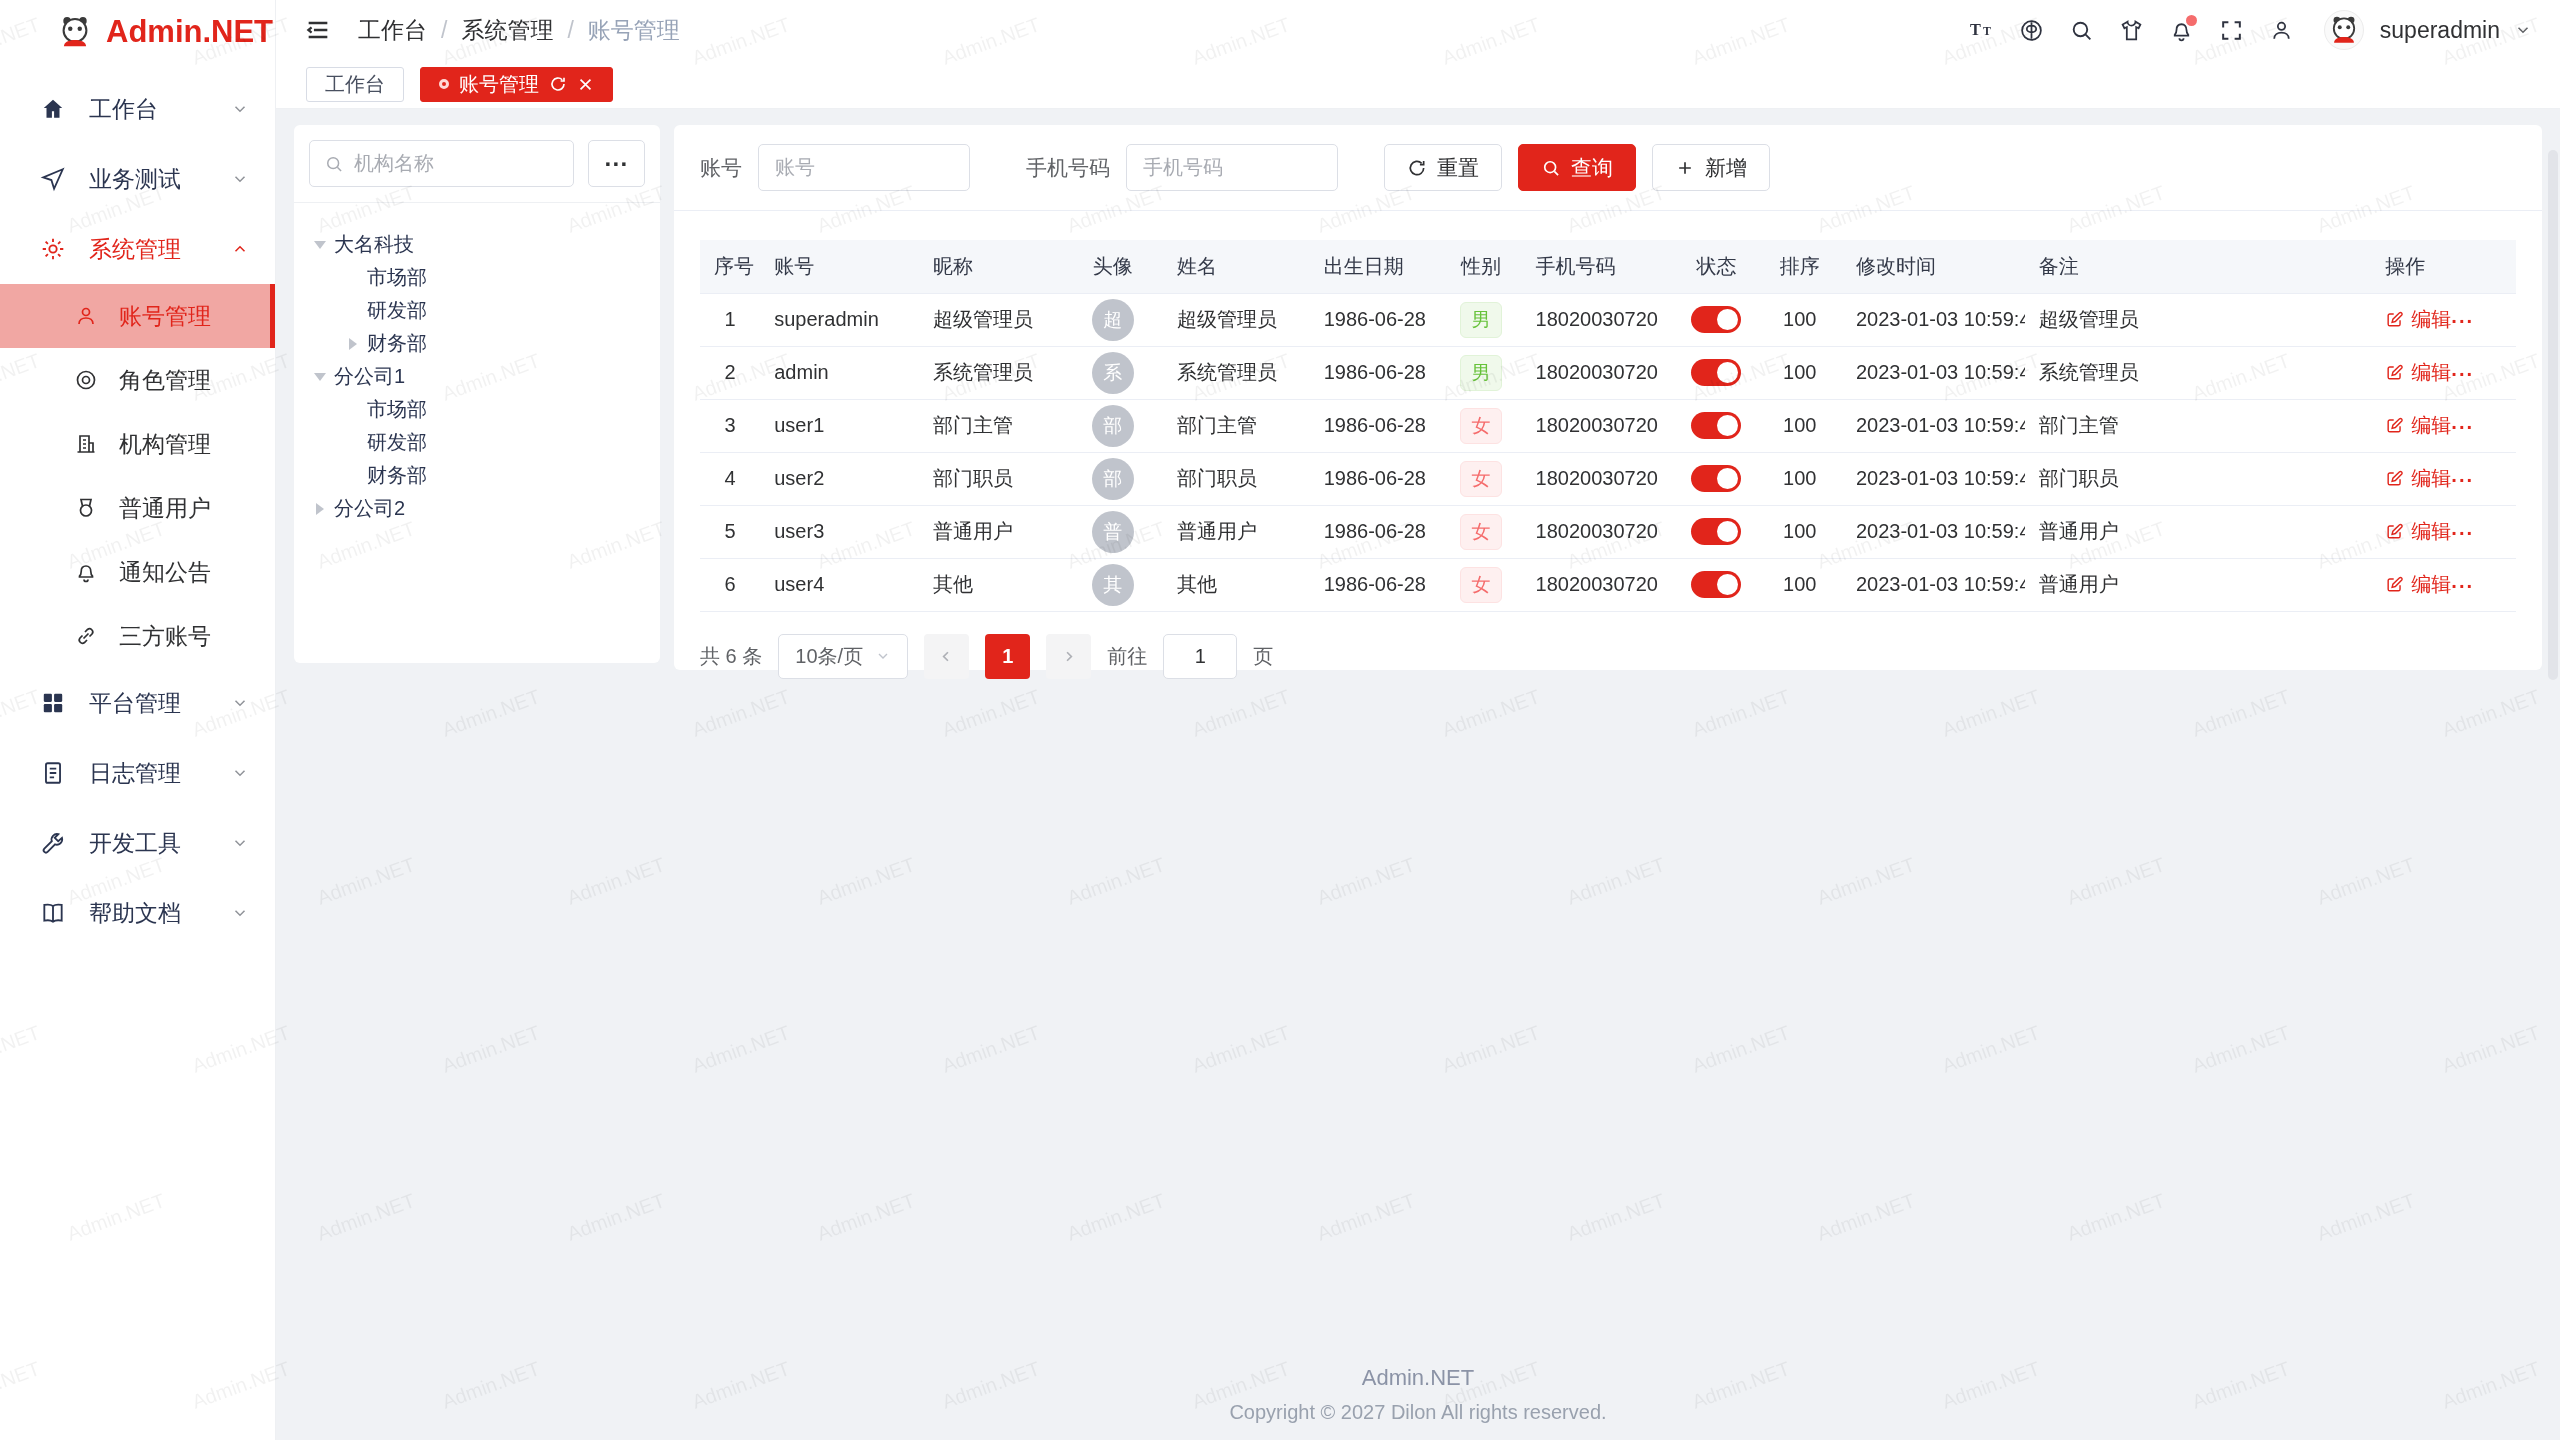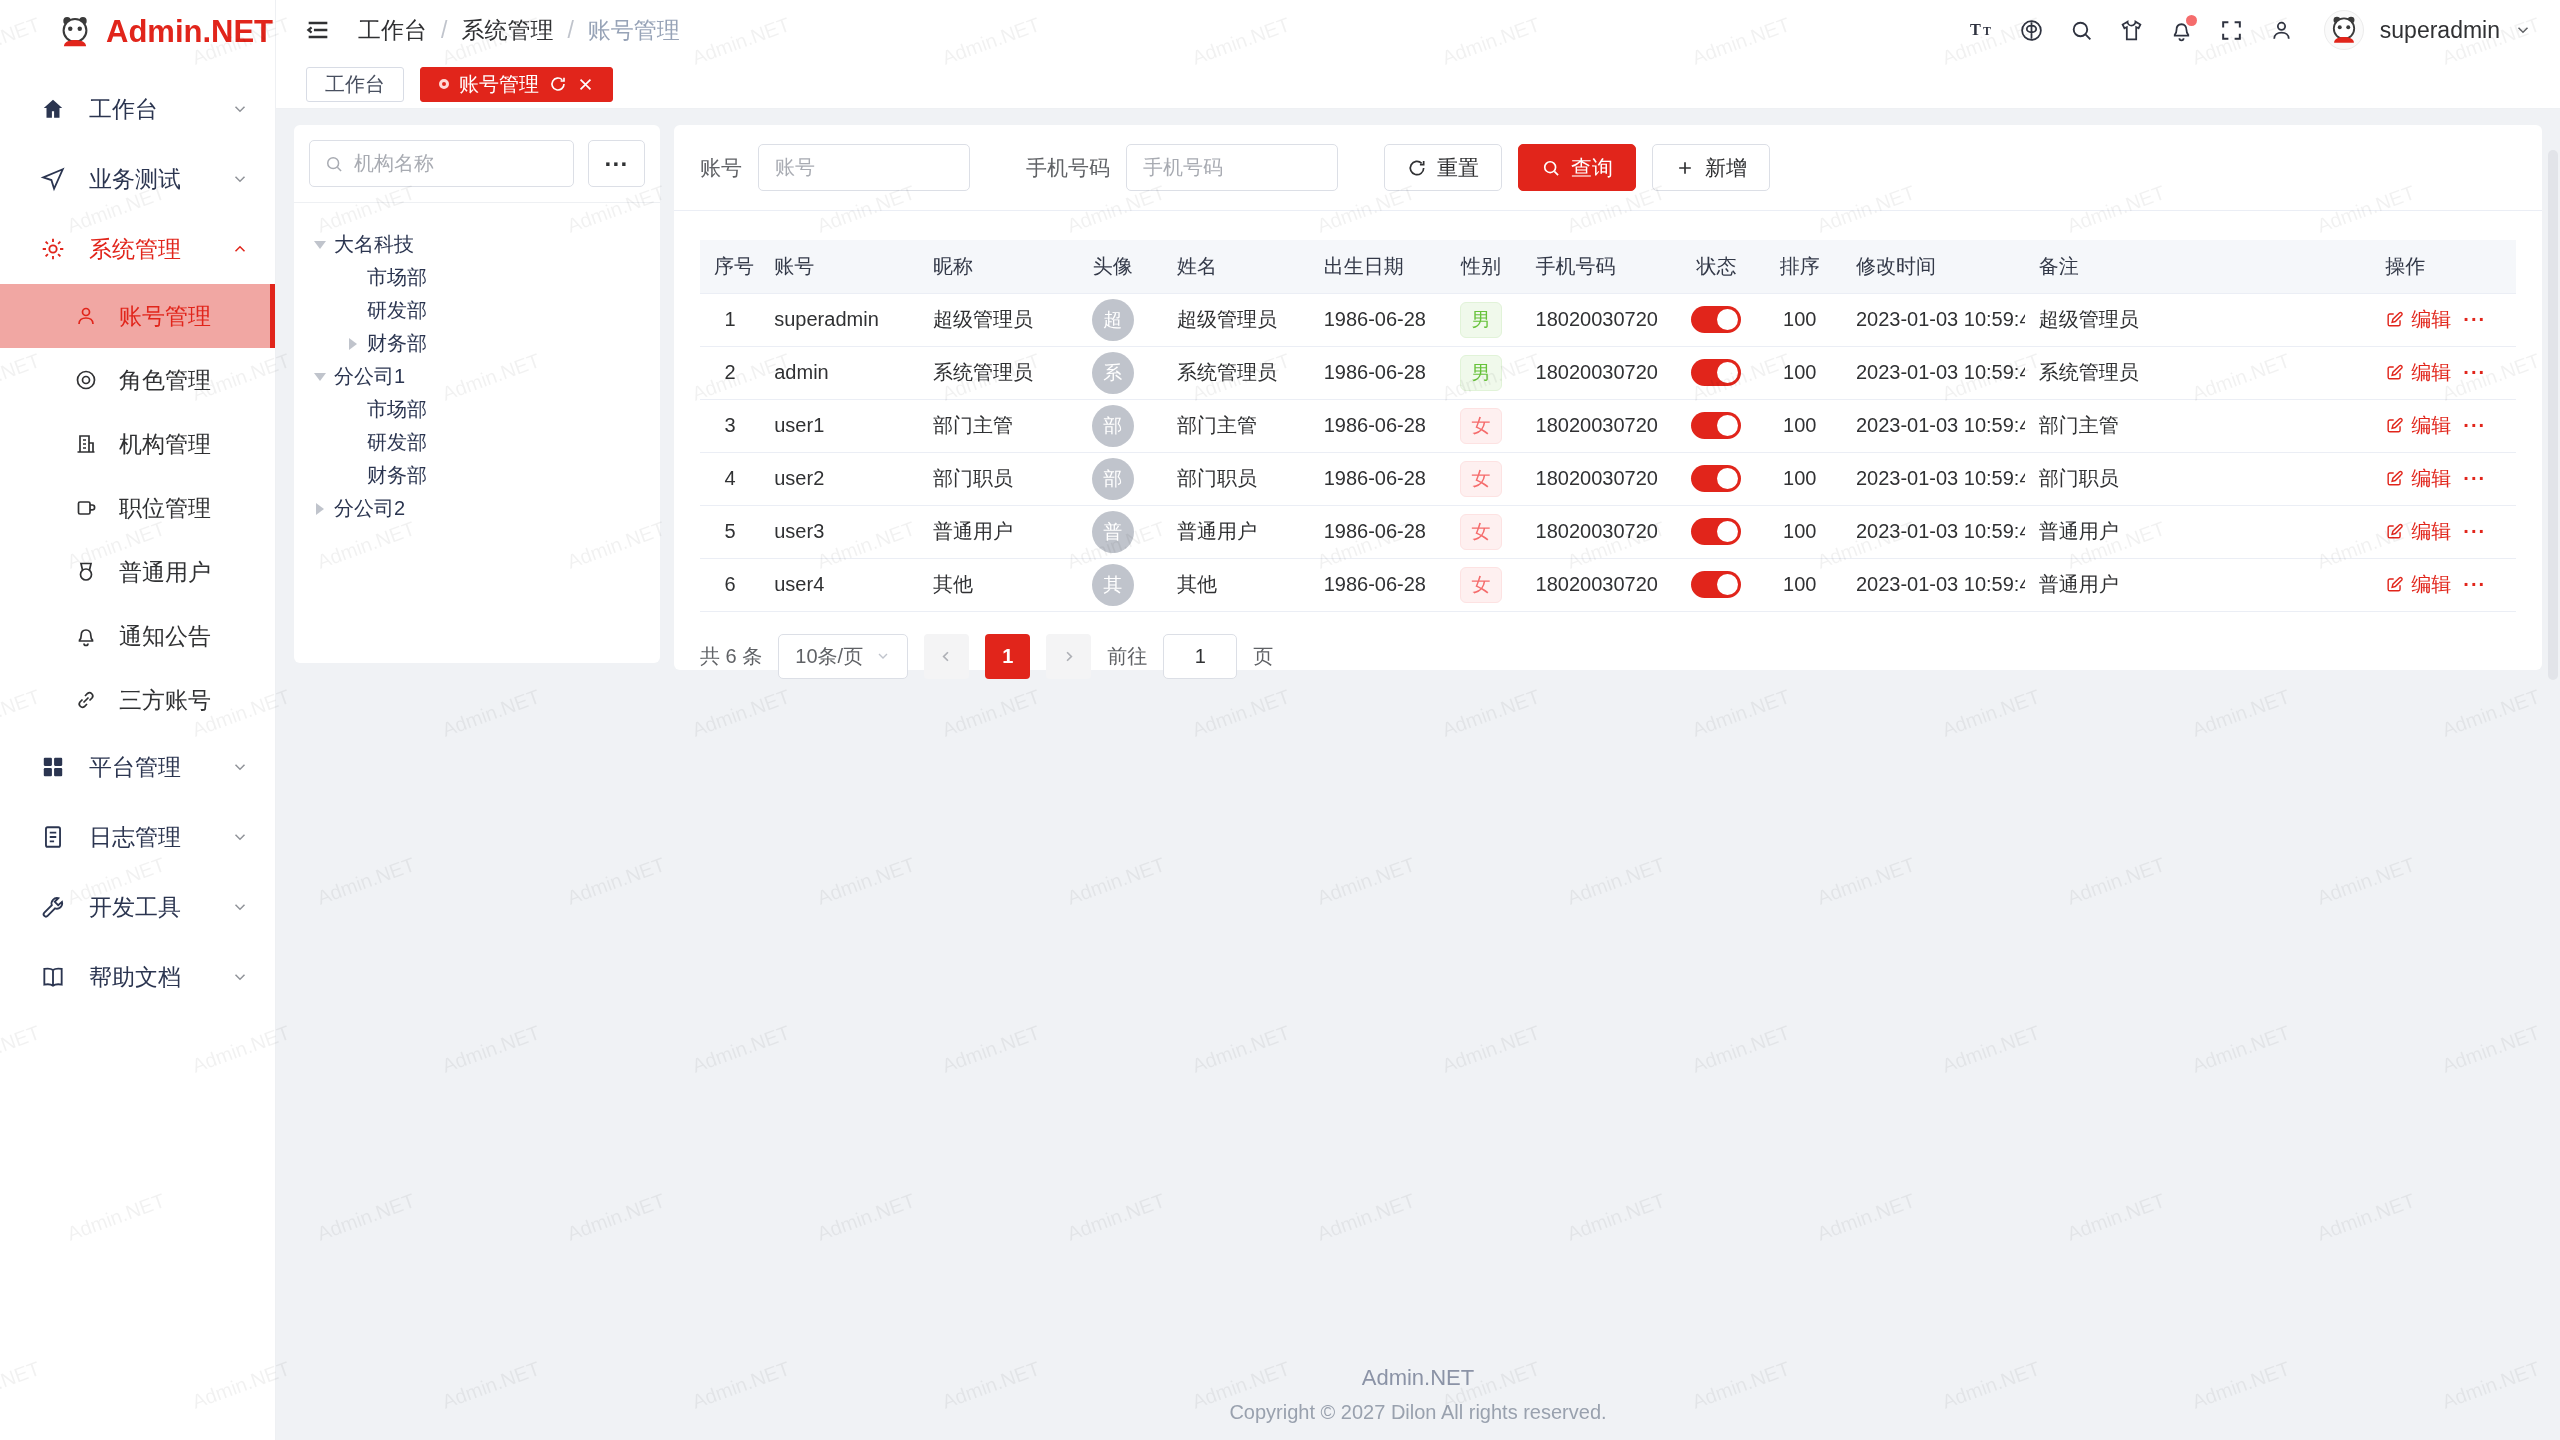--- a/index.html
+++ b/index.html
@@ -74,21 +74,21 @@
   table { width:100%; border-collapse:collapse; table-layout:fixed; font-size:20px; color:#303133; }
   th { background:#f5f7fa; height:53px; font-weight:normal; color:#333948; text-align:left; padding:0 14px; border-bottom:1px solid #ebeef5; overflow:hidden; white-space:nowrap; }
   td { height:53px; padding:0 14px; border-bottom:1px solid #ebeef5; overflow:hidden; white-space:nowrap; }
   th.center, td.center { text-align:center; }
   .avatar-badge { display:inline-flex; width:42px; height:42px; border-radius:50%; background:#c0c4cc; color:#fff; align-items:center; justify-content:center; font-size:19px; vertical-align:middle; }
   .sex-badge { display:inline-block; min-width:42px; height:36px; line-height:34px; text-align:center; border-radius:6px; font-size:19px; padding:0 6px; }
   .sex-m { color:#67c23a; background:#f0f9eb; border:1px solid #e1f3d8; }
   .sex-f { color:#f56c6c; background:#fef0f0; border:1px solid #fde2e2; }
   .toggle { display:inline-block; width:50px; height:27px; border-radius:14px; background:#e1251b; position:relative; vertical-align:middle; cursor:pointer; }
   .toggle::after { content:""; position:absolute; right:3px; top:3px; width:21px; height:21px; border-radius:50%; background:#fff; }
-  .ops { display:flex; align-items:center; gap:12px; color:#e1251b; }
+  .ops { display:flex; align-items:flex-end; gap:0; color:#e1251b; }
   .op-edit { display:flex; align-items:center; gap:7px; cursor:pointer; color:#e1251b; }
   .op-more { font-weight:bold; letter-spacing:1px; cursor:pointer; color:#e1251b; }
 
   .pagination { display:flex; align-items:center; justify-content:flex-start; gap:16px; padding:22px 26px 0; font-size:20px; color:#606266; }
   .psel { width:130px; height:45px; border:1px solid #dcdfe6; border-radius:5px; display:flex; align-items:center; justify-content:center; gap:12px; color:#606266; cursor:pointer; background:#fff; }
   .pbtn { width:45px; height:45px; border-radius:4px; background:#f4f4f5; color:#aeb0b6; display:flex; align-items:center; justify-content:center; cursor:pointer; }
   .pcur { width:45px; height:45px; border-radius:4px; background:#e1251b; color:#fff; display:flex; align-items:center; justify-content:center; font-weight:bold; cursor:pointer; }
   .goto-input { width:74px; height:45px; border:1px solid #dcdfe6; border-radius:5px; text-align:center; font-size:20px; outline:none; color:#303133; font-family:inherit; }
 
   .footer { position:absolute; left:276px; right:0; bottom:16px; text-align:center; }
@@ -184,29 +184,20 @@
 
     <div class="submenu-item">
       <span class="mi-icon">
         <svg width="24" height="24" viewBox="0 0 24 24" fill="none" stroke="currentColor" stroke-width="1.7">
             <path d="M6 20V4h9v16M15 11h4v9M3.5 20h17M9 8h3M9 12h3M9 16h3"></path>
           </svg>
       </span>
       <span>机构管理</span>
     </div>
 
-    <div class="submenu-item">
-      <span class="mi-icon">
-        <svg width="24" height="24" viewBox="0 0 24 24" fill="none" stroke="currentColor" stroke-width="1.7">
-            <rect x="4.5" y="6" width="11.5" height="12" rx="1.5"></rect>
-            <path d="M16 9h2.2a2.4 2.4 0 0 1 0 4.8H16"></path>
-          </svg>
-      </span>
-      <span>职位管理</span>
-    </div>
 
     <div class="submenu-item">
       <span class="mi-icon">
         <svg width="24" height="24" viewBox="0 0 24 24" fill="none" stroke="currentColor" stroke-width="1.7">
             <circle cx="12" cy="14.5" r="5.5"></circle>
             <path d="M8.5 10 7 3.5h10L15.5 10"></path>
           </svg>
       </span>
       <span>普通用户</span>
     </div>

